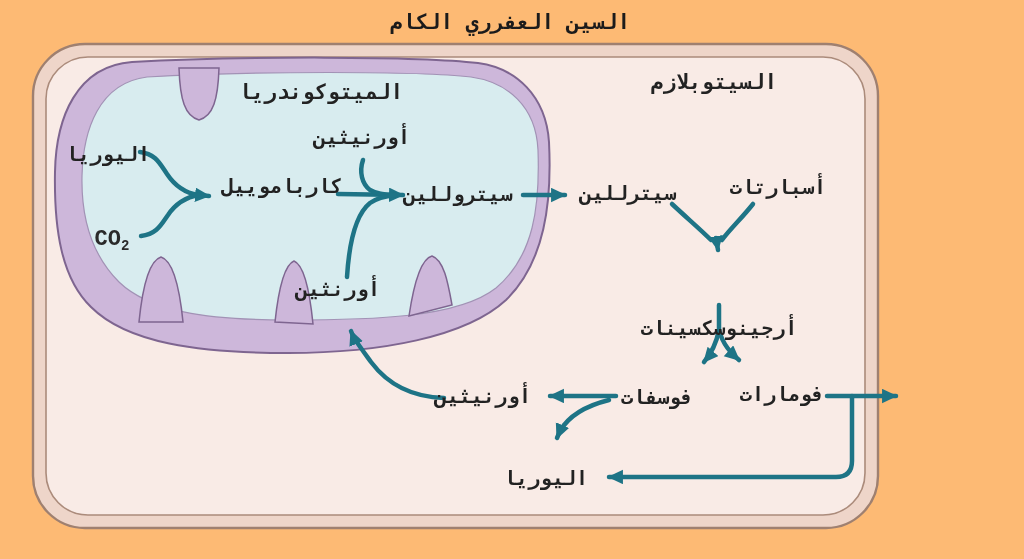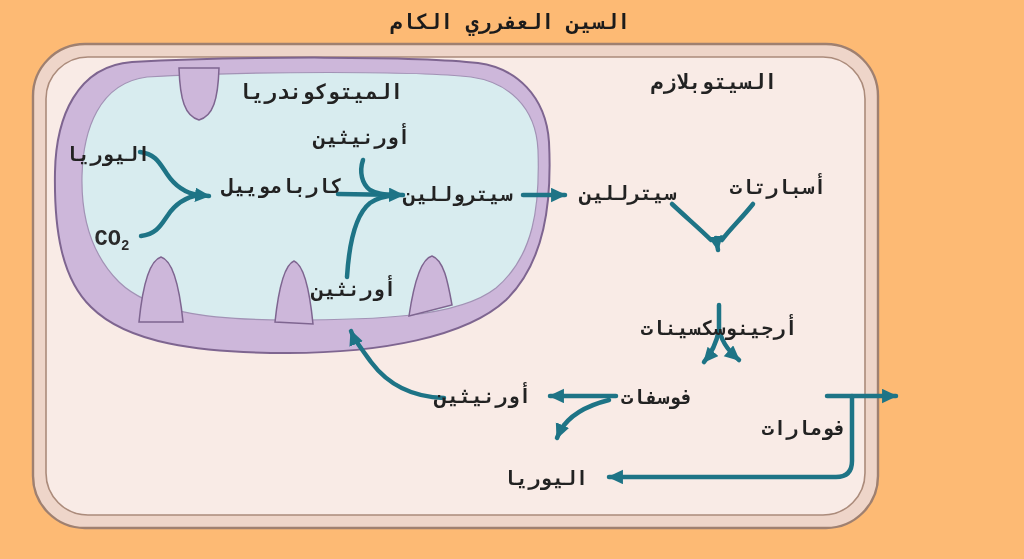--- a/index.html
+++ b/index.html
@@ -92,18 +92,18 @@
   <div class="lbl ltr" style="left:112px;top:241px;"><span>CO</span><span class="sub">2</span></div>
   <div class="lbl two-line" style="left:282px;top:188px;">
     <div>كارباموييل</div>
   </div>
   <div class="lbl" style="left:362px;top:139px;">أورنيثين</div>
   <div class="lbl" style="left:458px;top:196px;">سيتروللين</div>
   <div class="lbl" style="left:628px;top:195px;">سيترللين</div>
   <div class="lbl" style="left:778px;top:189px;">أسبارتات</div>
   <div class="lbl" style="left:719px;top:291px;margin-top:39px;">أرجينوسكسينات</div>
   <div class="lbl" style="left:657px;top:399px;">فوسفات</div>
-  <div class="lbl" style="left:804px;top:396px;margin-top:34px;">فومارات</div>
+  <div class="lbl" style="left:782px;top:396px;">فومارات</div>
   <div class="lbl" style="left:483px;top:398px;">أورنيثين</div>
-  <div class="lbl" style="left:354px;top:291px;">أورنثين</div>
+  <div class="lbl" style="left:338px;top:291px;">أورنثين</div>
   <div class="lbl" style="left:546px;top:480px;">اليوريا</div>
 
 </div>
 
 </body></html>

